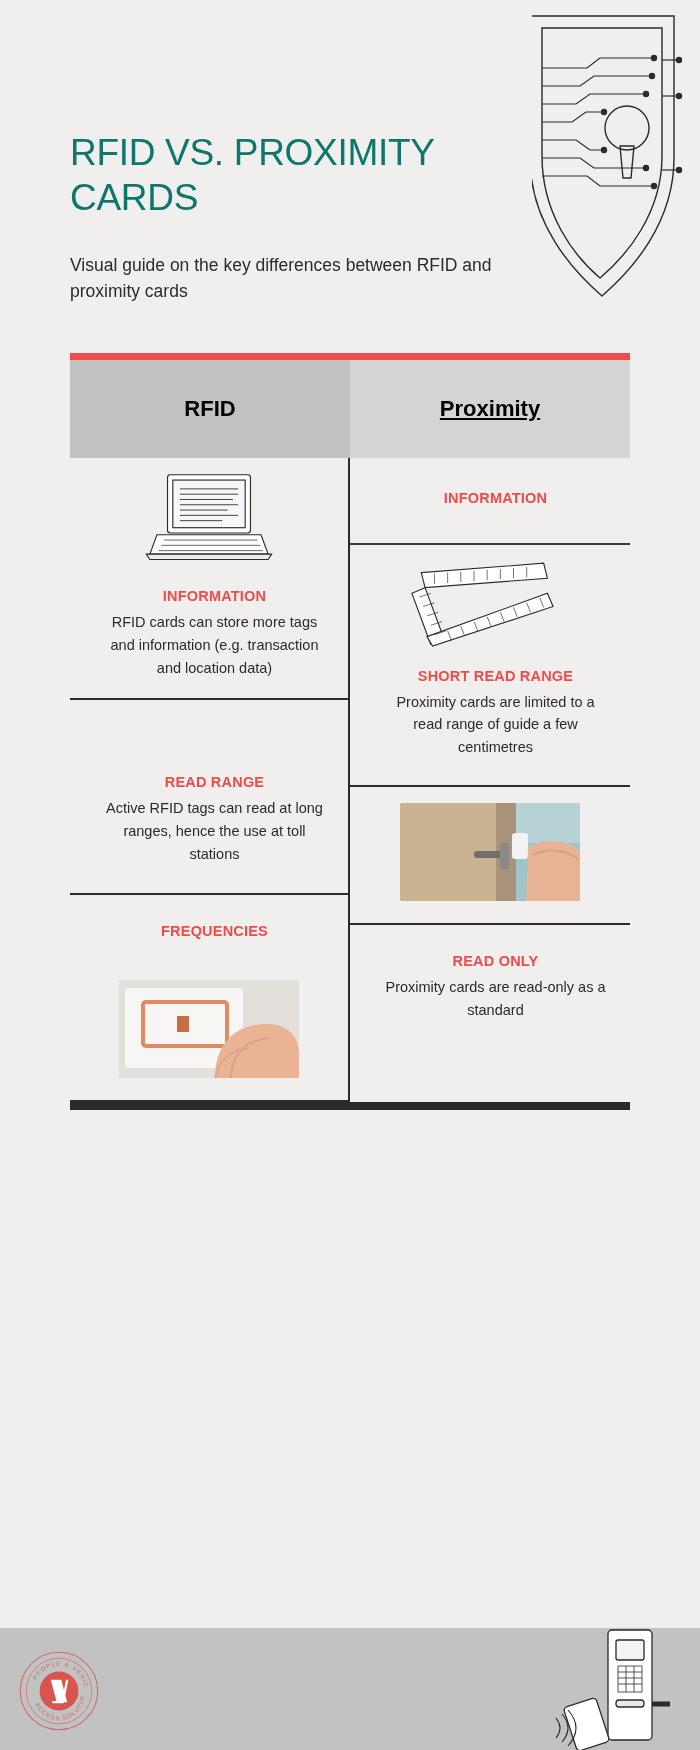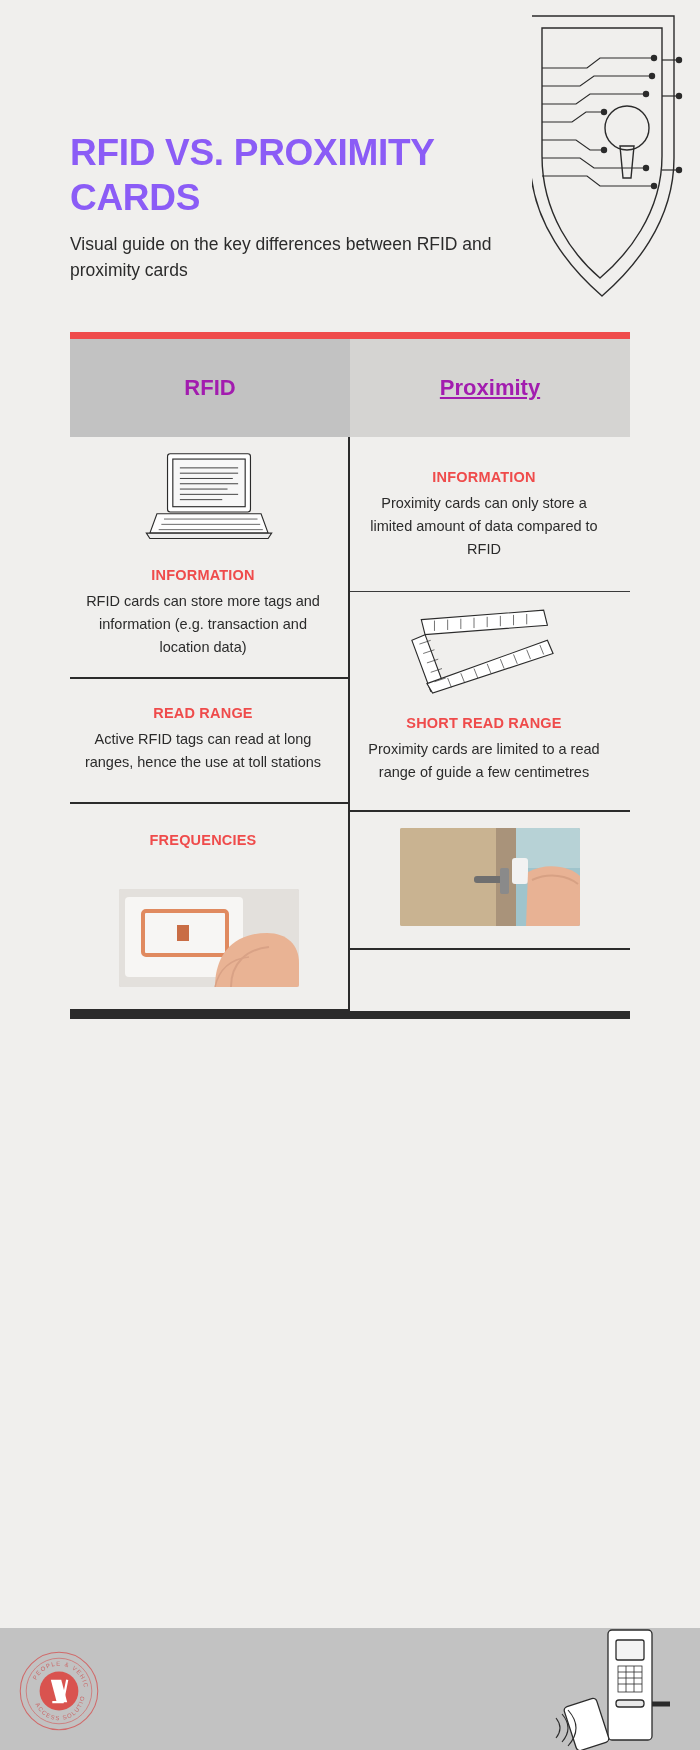--- a/index.html
+++ b/index.html
@@ -18,29 +18,29 @@
     overflow: hidden;
   }
 
   
   .header {
     position: relative;
     padding: 130px 70px 0 70px;
   }
   .title {
     font-size: 37px;
-    font-weight: bold;
-    color: #8b5cf6;
+    font-weight: normal;
+    color: #0f766e;
     line-height: 1.22;
     letter-spacing: -0.3px;
     max-width: 430px;
     text-transform: uppercase;
   }
   .subtitle {
-    margin-top: 12px;
+    margin-top: 33px;
     font-size: 17.5px;
     color: #2b2b2b;
     line-height: 1.48;
     max-width: 470px;
     font-weight: 400;
   }
 
   
   .shield-wrap {
     position: absolute;
@@ -66,21 +66,21 @@
     display: flex;
     height: 98px;
   }
   .head-cell {
     flex: 1 1 50%;
     display: flex;
     align-items: center;
     justify-content: center;
     font-size: 22px;
     font-weight: bold;
-    color: #a21caf;
+    color: #000000;
   }
   .head-rfid { background: #c2c2c2; }
   .head-prox { background: #d5d4d2; text-decoration: underline; }
 
   .cols {
     display: flex;
     position: relative;
   }
   .col {
     width: 280px;
@@ -90,21 +90,21 @@
 
   .divider {
     height: 2px;
     background: #2b2b2b;
     margin: 0 auto;
     width: 100%;
   }
   .divider.thin { background: #3a3a3a; height: 1.5px; }
 
   .cell {
-    padding: 16px 22px 18px 10px;
+    padding: 16px 22px 18px 33px;
     text-align: center;
   }
   .cell h3 {
     font-size: 14.5px;
     font-weight: bold;
     color: #ef4b4b;
     letter-spacing: 0.2px;
     margin-bottom: 7px;
     text-transform: uppercase;
   }
@@ -240,21 +240,21 @@
             </g>
           </svg>
         </div>
         <div class="cell">
           <h3>INFORMATION</h3>
           <p>RFID cards can store more tags and information (e.g. transaction and location data)</p>
         </div>
 
         <div class="divider"></div>
 
-        <div class="cell" style="padding-top:26px;padding-bottom:28px;">
+        <div class="cell" style="padding-top:26px;padding-bottom:28px;margin-top:48px;">
           <h3>READ RANGE</h3>
           <p>Active RFID tags can read at long ranges, hence the use at toll stations</p>
         </div>
 
         <div class="divider"></div>
 
         <div class="cell" style="padding-top:28px;">
           <h3>FREQUENCIES</h3>
         </div>
         <div class="img-block" style="padding-top:16px;padding-bottom:22px;">
@@ -272,21 +272,20 @@
         </div>
 
         <div class="divider"></div>
 
       </div>
 
       <div class="col">
 
         <div class="cell" style="padding-top:32px;padding-bottom:30px;">
           <h3>INFORMATION</h3>
-          <p>Proximity cards can only store a limited amount of data compared to RFID</p>
         </div>
 
         <div class="divider thin"></div>
 
         <div class="img-block" style="padding-top:14px;padding-bottom:10px;">
           <svg viewBox="0 0 170 100" width="160" height="95" fill="none" stroke="#2b2b2b" stroke-width="1.2">
             <g fill="#ffffff">
               <path d="M12 14 L142 4 L146 20 L16 30 Z"></path>
               <path d="M16 30 L36 84 L22 90 L2 36 Z"></path>
               <path d="M22 90 L150 44 L156 58 L28 100 Z" transform="translate(-4,-8)"></path>
@@ -336,20 +335,24 @@
               <rect x="100" y="40" width="9" height="26" rx="2" fill="#8a8a8a"></rect>
               <rect x="112" y="30" width="16" height="26" rx="3" fill="#f2f2f2"></rect>
               <path d="M128 44 C146 34 170 38 180 48 L180 98 L126 98 Z" fill="#e8b294"></path>
               <path d="M132 52 C150 44 168 48 178 56" fill="none" stroke="#d7a184" stroke-width="2"></path>
             </svg>
           </div>
         </div>
 
         <div class="divider"></div>
 
+        <div class="cell" style="padding-top:28px;padding-bottom:34px;">
+          <h3>READ ONLY</h3>
+          <p>Proximity cards are read-only as a standard</p>
+        </div>
       </div>
     </div>
 
     <div class="bottom-rule"></div>
   </div>
 
   <div class="footer">
     <div class="logo">
       <svg viewBox="0 0 110 110" width="82" height="82">
         <circle cx="55" cy="55" r="52" fill="none" stroke="#d06a6a" stroke-width="1.4"></circle>

